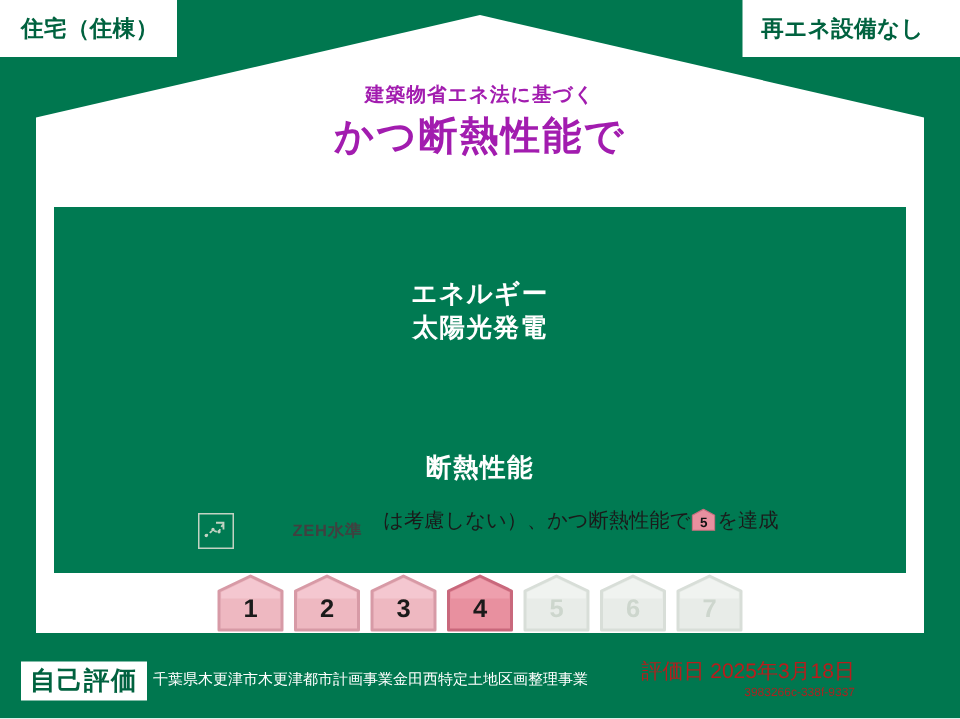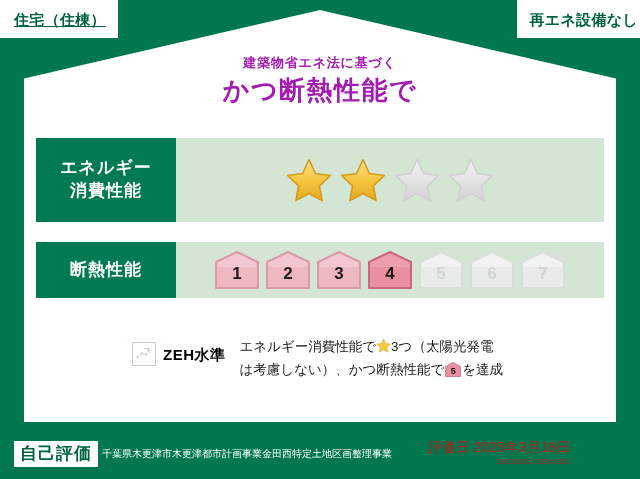--- a/index.html
+++ b/index.html
@@ -52,26 +52,25 @@
     display: flex;
     align-items: center;
     box-sizing: border-box;
     letter-spacing: 0.3px;
   }
   .tag-left {
     left: 0; top: 0;
     height: 38px;
     padding: 0 12px 0 14px;
     justify-content: flex-start;
-    text-decoration: underline;
   }
   .tag-right {
     right: 0; top: 0;
     height: 38px;
-    padding: 0 2px 0 12px;
+    padding: 0 24px 0 12px;
     justify-content: flex-end;
   }
 
   
   .title-block {
     position: absolute;
     left: 0;
     top: 56px;
     width: 640px;
     text-align: center;
@@ -93,20 +92,21 @@
 
   
   .metric-row {
     position: absolute;
     left: 36px;
     width: 568px;
     display: flex;
     align-items: stretch;
     background: #d4e5d3;
     box-sizing: border-box;
+    flex-direction: column;
   }
   .row-energy { top: 138px; height: 84px; }
   .row-insul  { top: 242px; height: 56px; }
 
   .metric-label {
     background: #007a52;
     color: #ffffff;
     font-weight: bold;
     display: flex;
     flex-direction: column;
@@ -193,25 +193,26 @@
     margin-left: 96px;
   }
   .zeh-icon {
     width: 24px;
     height: 24px;
     border: 1.5px solid #c3d3c3;
     box-sizing: border-box;
     display: block;
   }
   .zeh-text {
-    font-size: 15px;
-    font-weight: bold;
-    color: #000000;
+    font-size: 11px;
+    font-weight: bold;
+    color: #404040;
     letter-spacing: 0.5px;
     line-height: 1;
+    margin-left: 32px;
   }
   .note-text {
     font-size: 13.5px;
     color: #1a1a1a;
     line-height: 1.7;
     flex: 0 0 auto;
   }
   .note-line { display: block; white-space: nowrap; }
   .inline-star {
     display: inline-block;
@@ -307,21 +308,21 @@
   <div class="corner-tag tag-right">再エネ設備なし</div>
 
   <div class="title-block">
     <div class="title-sub">建築物省エネ法に基づく</div>
     <div class="title-main">かつ断熱性能で</div>
   </div>
 
   <div class="metric-row row-energy">
     <div class="metric-label">
       <span>エネルギー</span>
-      <span>消費性能</span>
+      <span>太陽光発電</span>
     </div>
     <div class="metric-value">
       <div class="stars" id="stars-holder">
           <span class="star"><svg viewBox="0 0 24 24" width="48" height="46">
               <defs>
                 <linearGradient id="sg0" x1="0" y1="0" x2="0" y2="1">
                   <stop offset="0%" stop-color="#fbe089"></stop>
                   <stop offset="48%" stop-color="#f5c842"></stop>
                   <stop offset="100%" stop-color="#e2a81f"></stop>
                 </linearGradient>
@@ -429,34 +430,30 @@
           <circle cx="9" cy="10" r="1.1" fill="#c3d3c3"></circle>
           <circle cx="13" cy="11.5" r="1.1" fill="#c3d3c3"></circle>
           <path d="M11 5.5 L16 5.5 L16 10" fill="none" stroke="#c3d3c3" stroke-width="1.2"></path>
           <path d="M4 14.5 L9 10.5 L12.5 12 L16 6" fill="none" stroke="#c3d3c3" stroke-width="1.2" stroke-dasharray="2 1.6"></path>
         </svg>
       </span>
       <span class="zeh-text">ZEH水準</span>
     </div>
 
     <div class="note-text">
-      <span class="note-line"><span>エネルギー消費性能で</span><span class="inline-star">
-          <svg viewBox="0 0 24 24" width="15" height="15">
-            <polygon points="12,1.6 15.3,8.6 23,9.6 17.4,15 18.8,22.6 12,18.9 5.2,22.6 6.6,15 1,9.6 8.7,8.6" fill="#f5c842" stroke="#d9a82e" stroke-width="0.9"></polygon>
-          </svg></span><span>3つ（太陽光発電</span></span>
       <span class="note-line"><span>は考慮しない）、かつ断熱性能で</span><span class="inline-chip">
           <svg viewBox="0 0 32 30" width="16" height="15">
             <polygon points="16,1 31,9 31,29 1,29 1,9" fill="#e8909f" stroke="#c76d7e" stroke-width="1.6"></polygon>
           </svg>
           <span>5</span></span><span>を達成</span></span>
     </div>
   </div>
 
   <div class="footer">
     <div class="self-badge">自己評価</div>
     <div class="footer-addr">千葉県木更津市木更津都市計画事業金田西特定土地区画整理事業</div>
     <div class="footer-right">
       <div class="footer-date">評価日 2025年3月18日</div>
-      <div class="footer-id">3983266c-338f-6351</div>
+      <div class="footer-id">3983266c-338f-9337</div>
     </div>
   </div>
 
 </div>
 
 </body></html>

